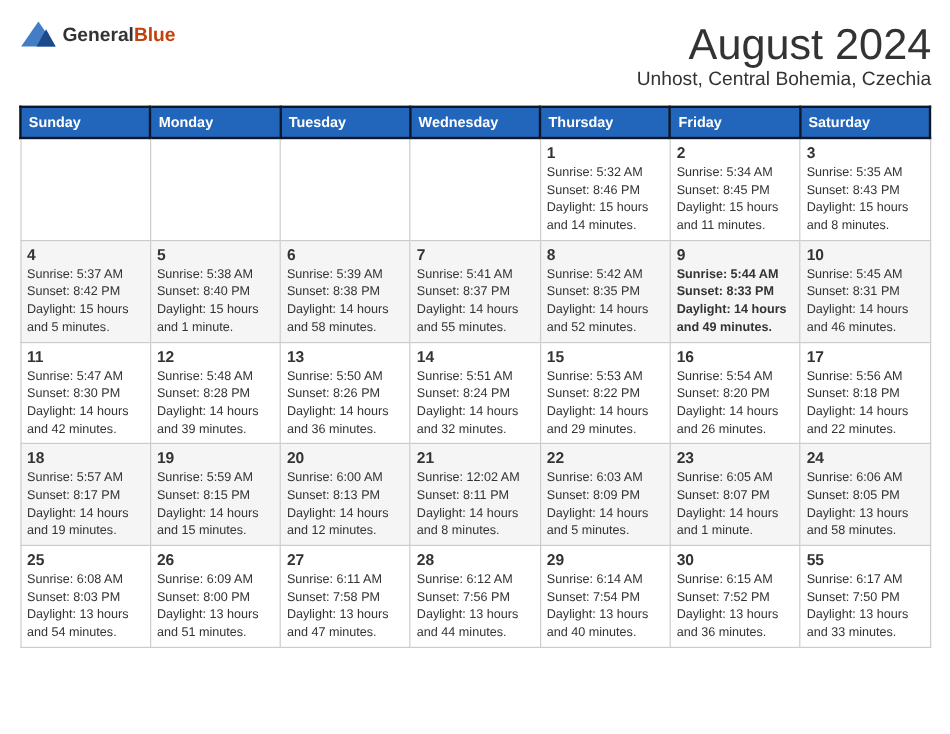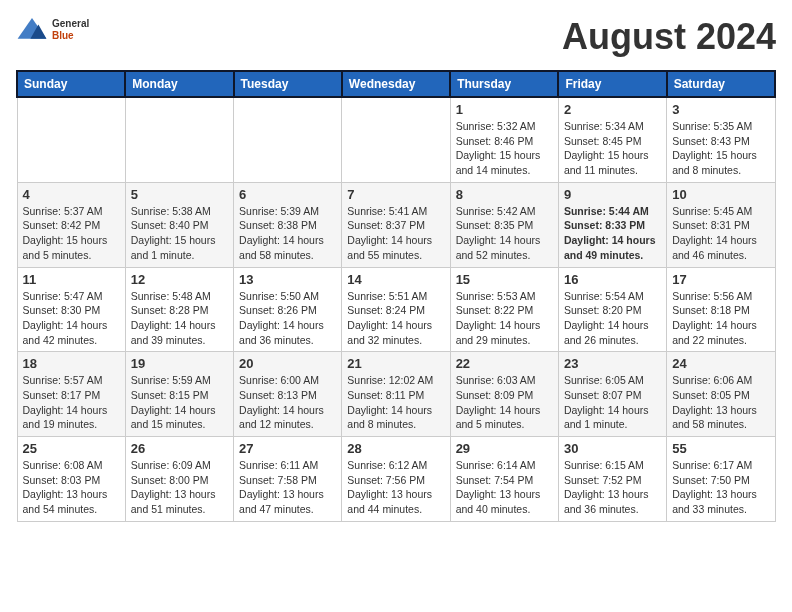--- a/index.html
+++ b/index.html
@@ -16,38 +16,37 @@
       align-items: flex-start;
       margin-bottom: 12px;
     }
     .logo {
       display: flex;
       align-items: center;
       gap: 4px;
     }
     .logo-text {
       display: flex;
-      flex-direction: column;
-      font-size: 10px;
+      font-size: 16px;
       font-weight: bold;
       line-height: 1.2;
     }
     .logo-general { color: #333; }
     .logo-blue { color: #c2410c; }
     .logo-icon {
       width: 32px;
       height: 28px;
     }
     .title-block {
       text-align: right;
     }
     .month-year {
       font-size: 36px;
       color: #333;
-      font-weight: 700;
+      font-weight: 400;
     }
     .location {
       font-size: 16px;
       color: #333;
     }
     .calendar {
       width: 100%;
       border-collapse: collapse;
       font-size: 11px;
     }
@@ -96,20 +95,21 @@
       <polygon points="20,2 38,28 2,28" fill="#2266bb" opacity="0.85"></polygon>
       <polygon points="28,10 38,28 18,28" fill="#1a4a8a"></polygon>
     </svg>
     <div class="logo-text">
       <span class="logo-general">General</span>
       <span class="logo-blue">Blue</span>
     </div>
   </div>
   <div class="title-block">
     <div class="month-year">August 2024</div>
+    <div class="location">Unhost, Central Bohemia, Czechia</div>
   </div>
 </div>
 
 <table class="calendar">
   <thead>
     <tr>
     <th>Sunday</th>
         <th>Monday</th>
         <th>Tuesday</th>
         <th>Wednesday</th>

